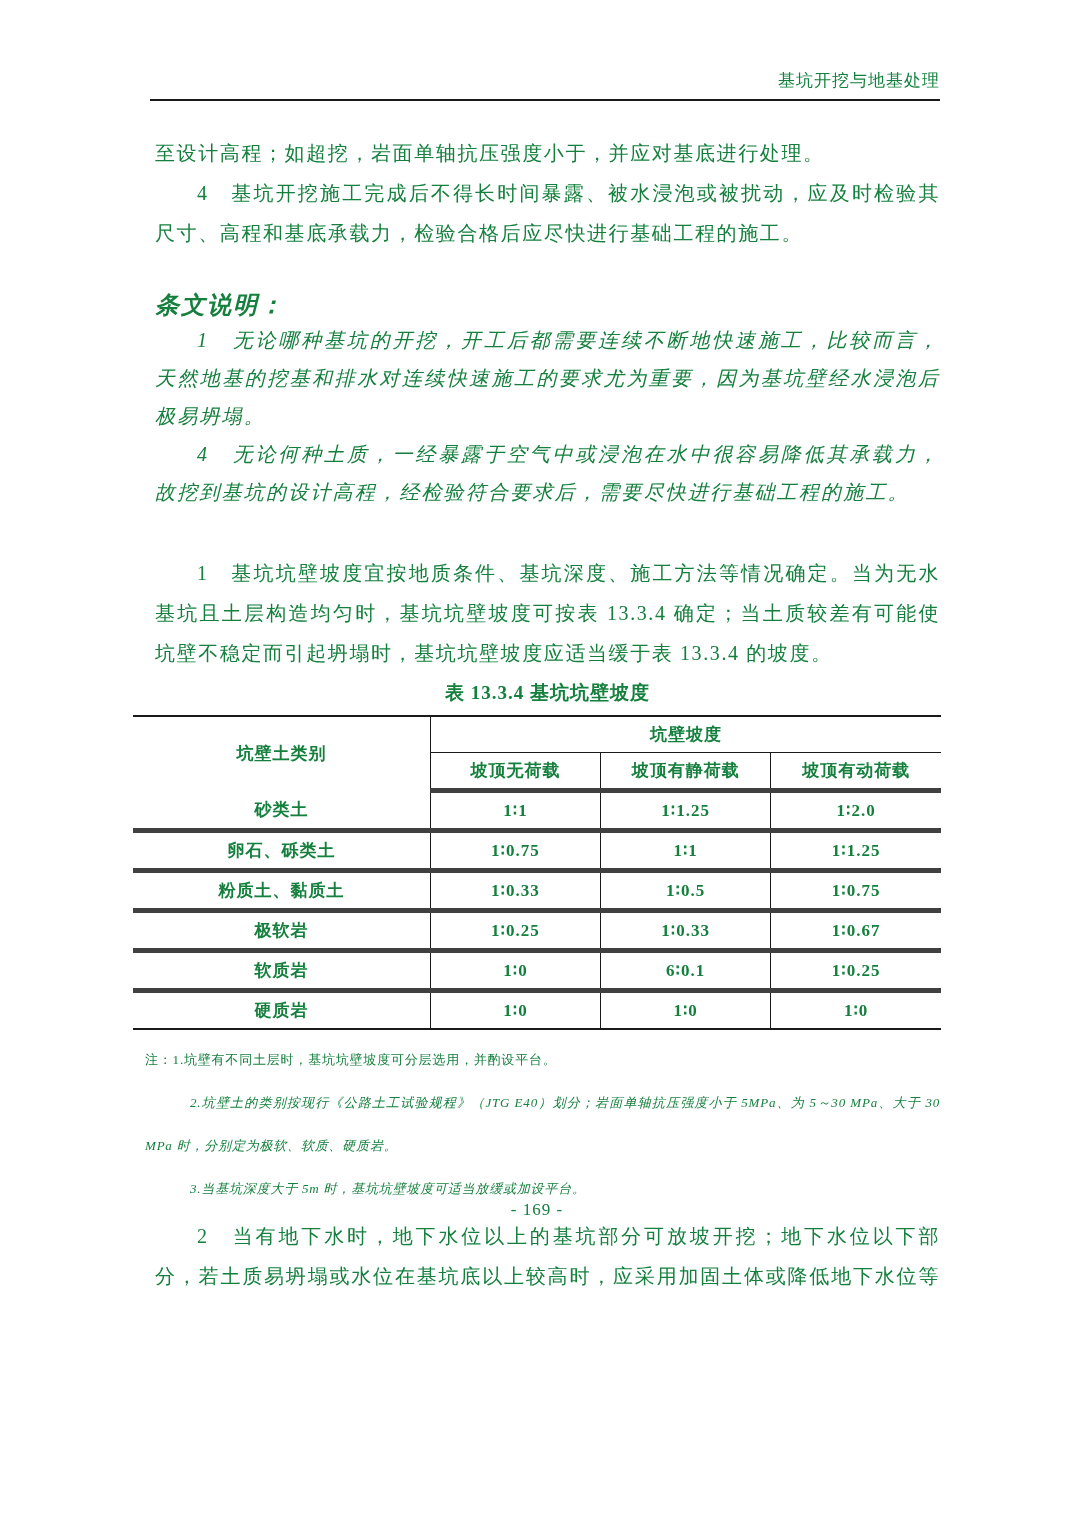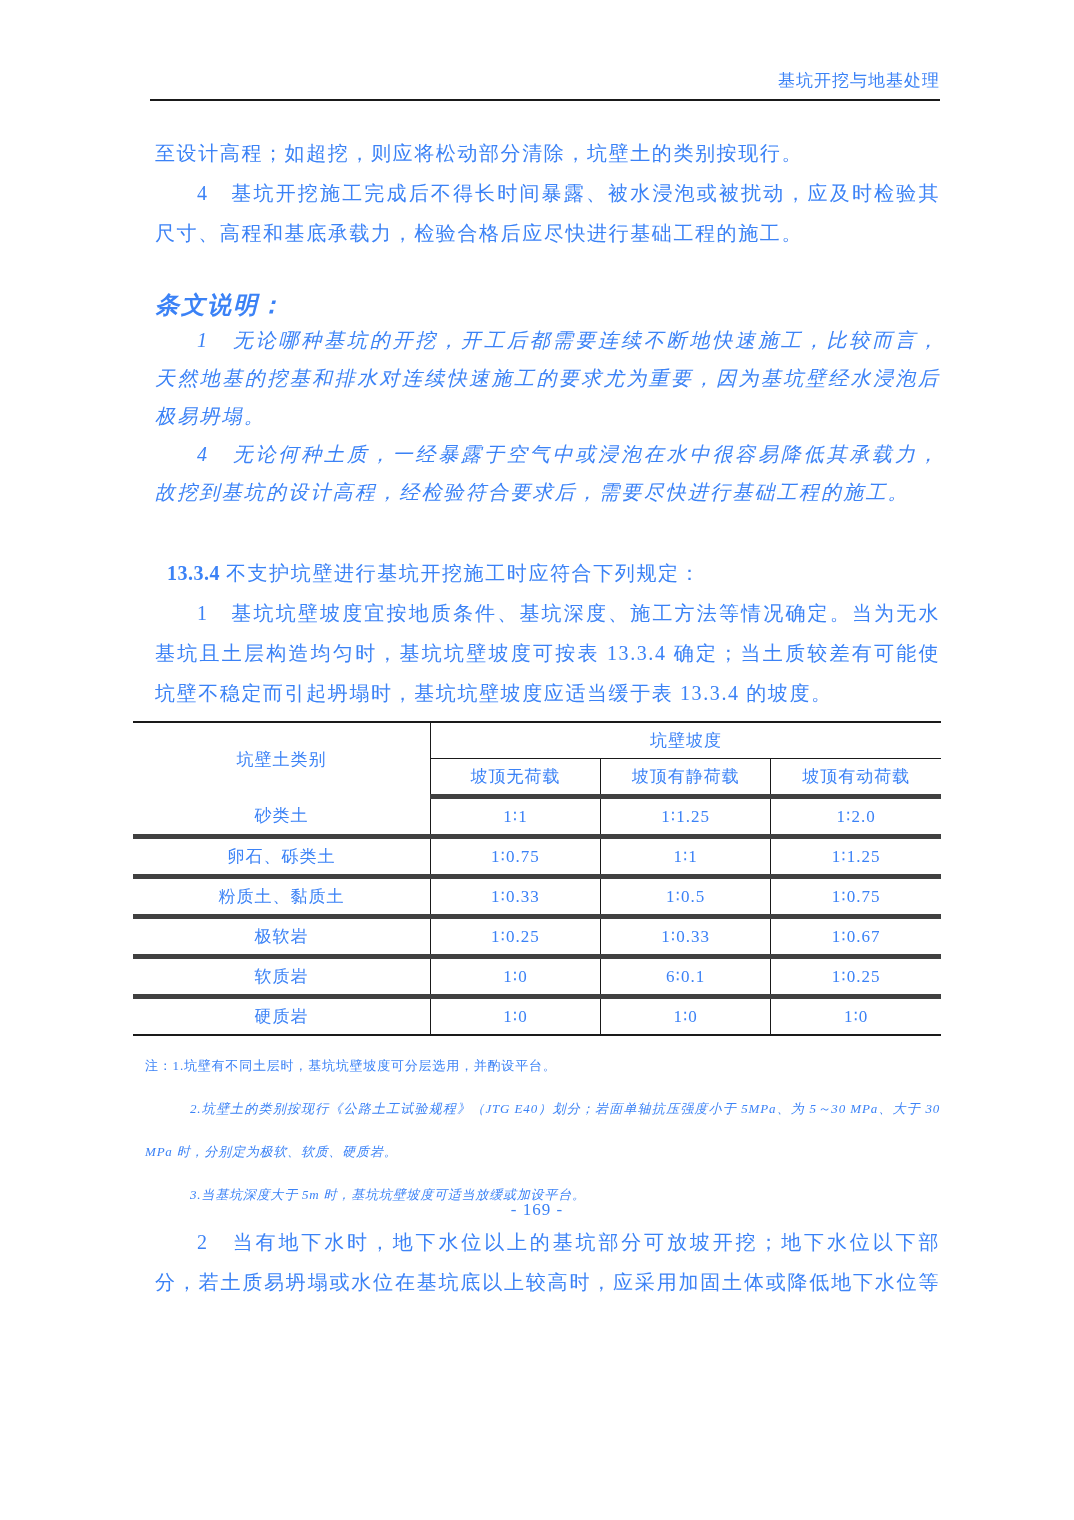--- a/index.html
+++ b/index.html
@@ -2,21 +2,21 @@
 <html><head>
 <meta charset="utf-8">
 <style>
   html,body{margin:0;padding:0;background:#ffffff;}
   .page{
     position:relative;
     width:1074px;height:1304px;
     box-sizing:border-box;
     padding:70px 134px 0 155px;
     background:#ffffff;
-    color:#3b82f6;
+    color:#15803d;
     font-family:"Liberation Serif", serif;
     overflow:hidden;
   }
   
   .header-title{
     text-align:right;
     font-size:17px;
     line-height:22px;
     letter-spacing:1px;
   }
@@ -69,21 +69,21 @@
   table.slope{
     margin-top:8px;
     margin-left:-22px;
     width:808px;
     border-collapse:collapse;
     border-top:2px solid #1a1a1a;
     border-bottom:2px solid #1a1a1a;
     table-layout:fixed;
   }
   table.slope th, table.slope td{
-    font-weight:normal;
+    font-weight:bold;
     font-size:17px;
     text-align:center;
     vertical-align:middle;
     padding:0;
     height:35px;
     letter-spacing:1px;
   }
   table.slope .col-cat{width:297px;}
   table.slope .col-v{width:170px;}
   td.vline, th.vline{border-left:1px solid #1a1a1a;}
@@ -114,34 +114,34 @@
 </head>
 <body>
 
 <div class="page">
 
   <div class="header">
     <div class="header-title">基坑开挖与地基处理</div>
     <div class="header-rule"></div>
   </div>
 
-  <p class="body-text first-block">至设计高程；如超挖，则应将松动部分清除，坑壁土的类别按现行。</p>
+  <p class="body-text first-block">至设计高程；如超挖，岩面单轴抗压强度小于，并应对基底进行处理。</p>
   <p class="body-text indent">4　基坑开挖施工完成后不得长时间暴露、被水浸泡或被扰动，应及时检验其尺寸、高程和基底承载力，检验合格后应尽快进行基础工程的施工。</p>
 
   <div class="commentary">
     <div class="commentary-heading">条文说明：</div>
     <p class="kai indent">1　无论哪种基坑的开挖，开工后都需要连续不断地快速施工，比较而言，天然地基的挖基和排水对连续快速施工的要求尤为重要，因为基坑壁经水浸泡后极易坍塌。</p>
     <p class="kai indent">4　无论何种土质，一经暴露于空气中或浸泡在水中很容易降低其承载力，故挖到基坑的设计高程，经检验符合要求后，需要尽快进行基础工程的施工。</p>
   </div>
 
   <div class="clause">
-    <p class="body-text clause-head"><span class="clause-number">13.3.4</span><span>不支护坑壁进行基坑开挖施工时应符合下列规定：</span></p>
     <p class="body-text indent">1　基坑坑壁坡度宜按地质条件、基坑深度、施工方法等情况确定。当为无水基坑且土层构造均匀时，基坑坑壁坡度可按表 13.3.4 确定；当土质较差有可能使坑壁不稳定而引起坍塌时，基坑坑壁坡度应适当缓于表 13.3.4 的坡度。</p>
   </div>
 
+  <div class="table-title">表 13.3.4 基坑坑壁坡度</div>
 
   <table class="slope">
     <colgroup>
       <col class="col-cat">
         <col class="col-v">
         <col class="col-v">
         <col class="col-v">
     </colgroup>
     <tbody>
         <tr>

